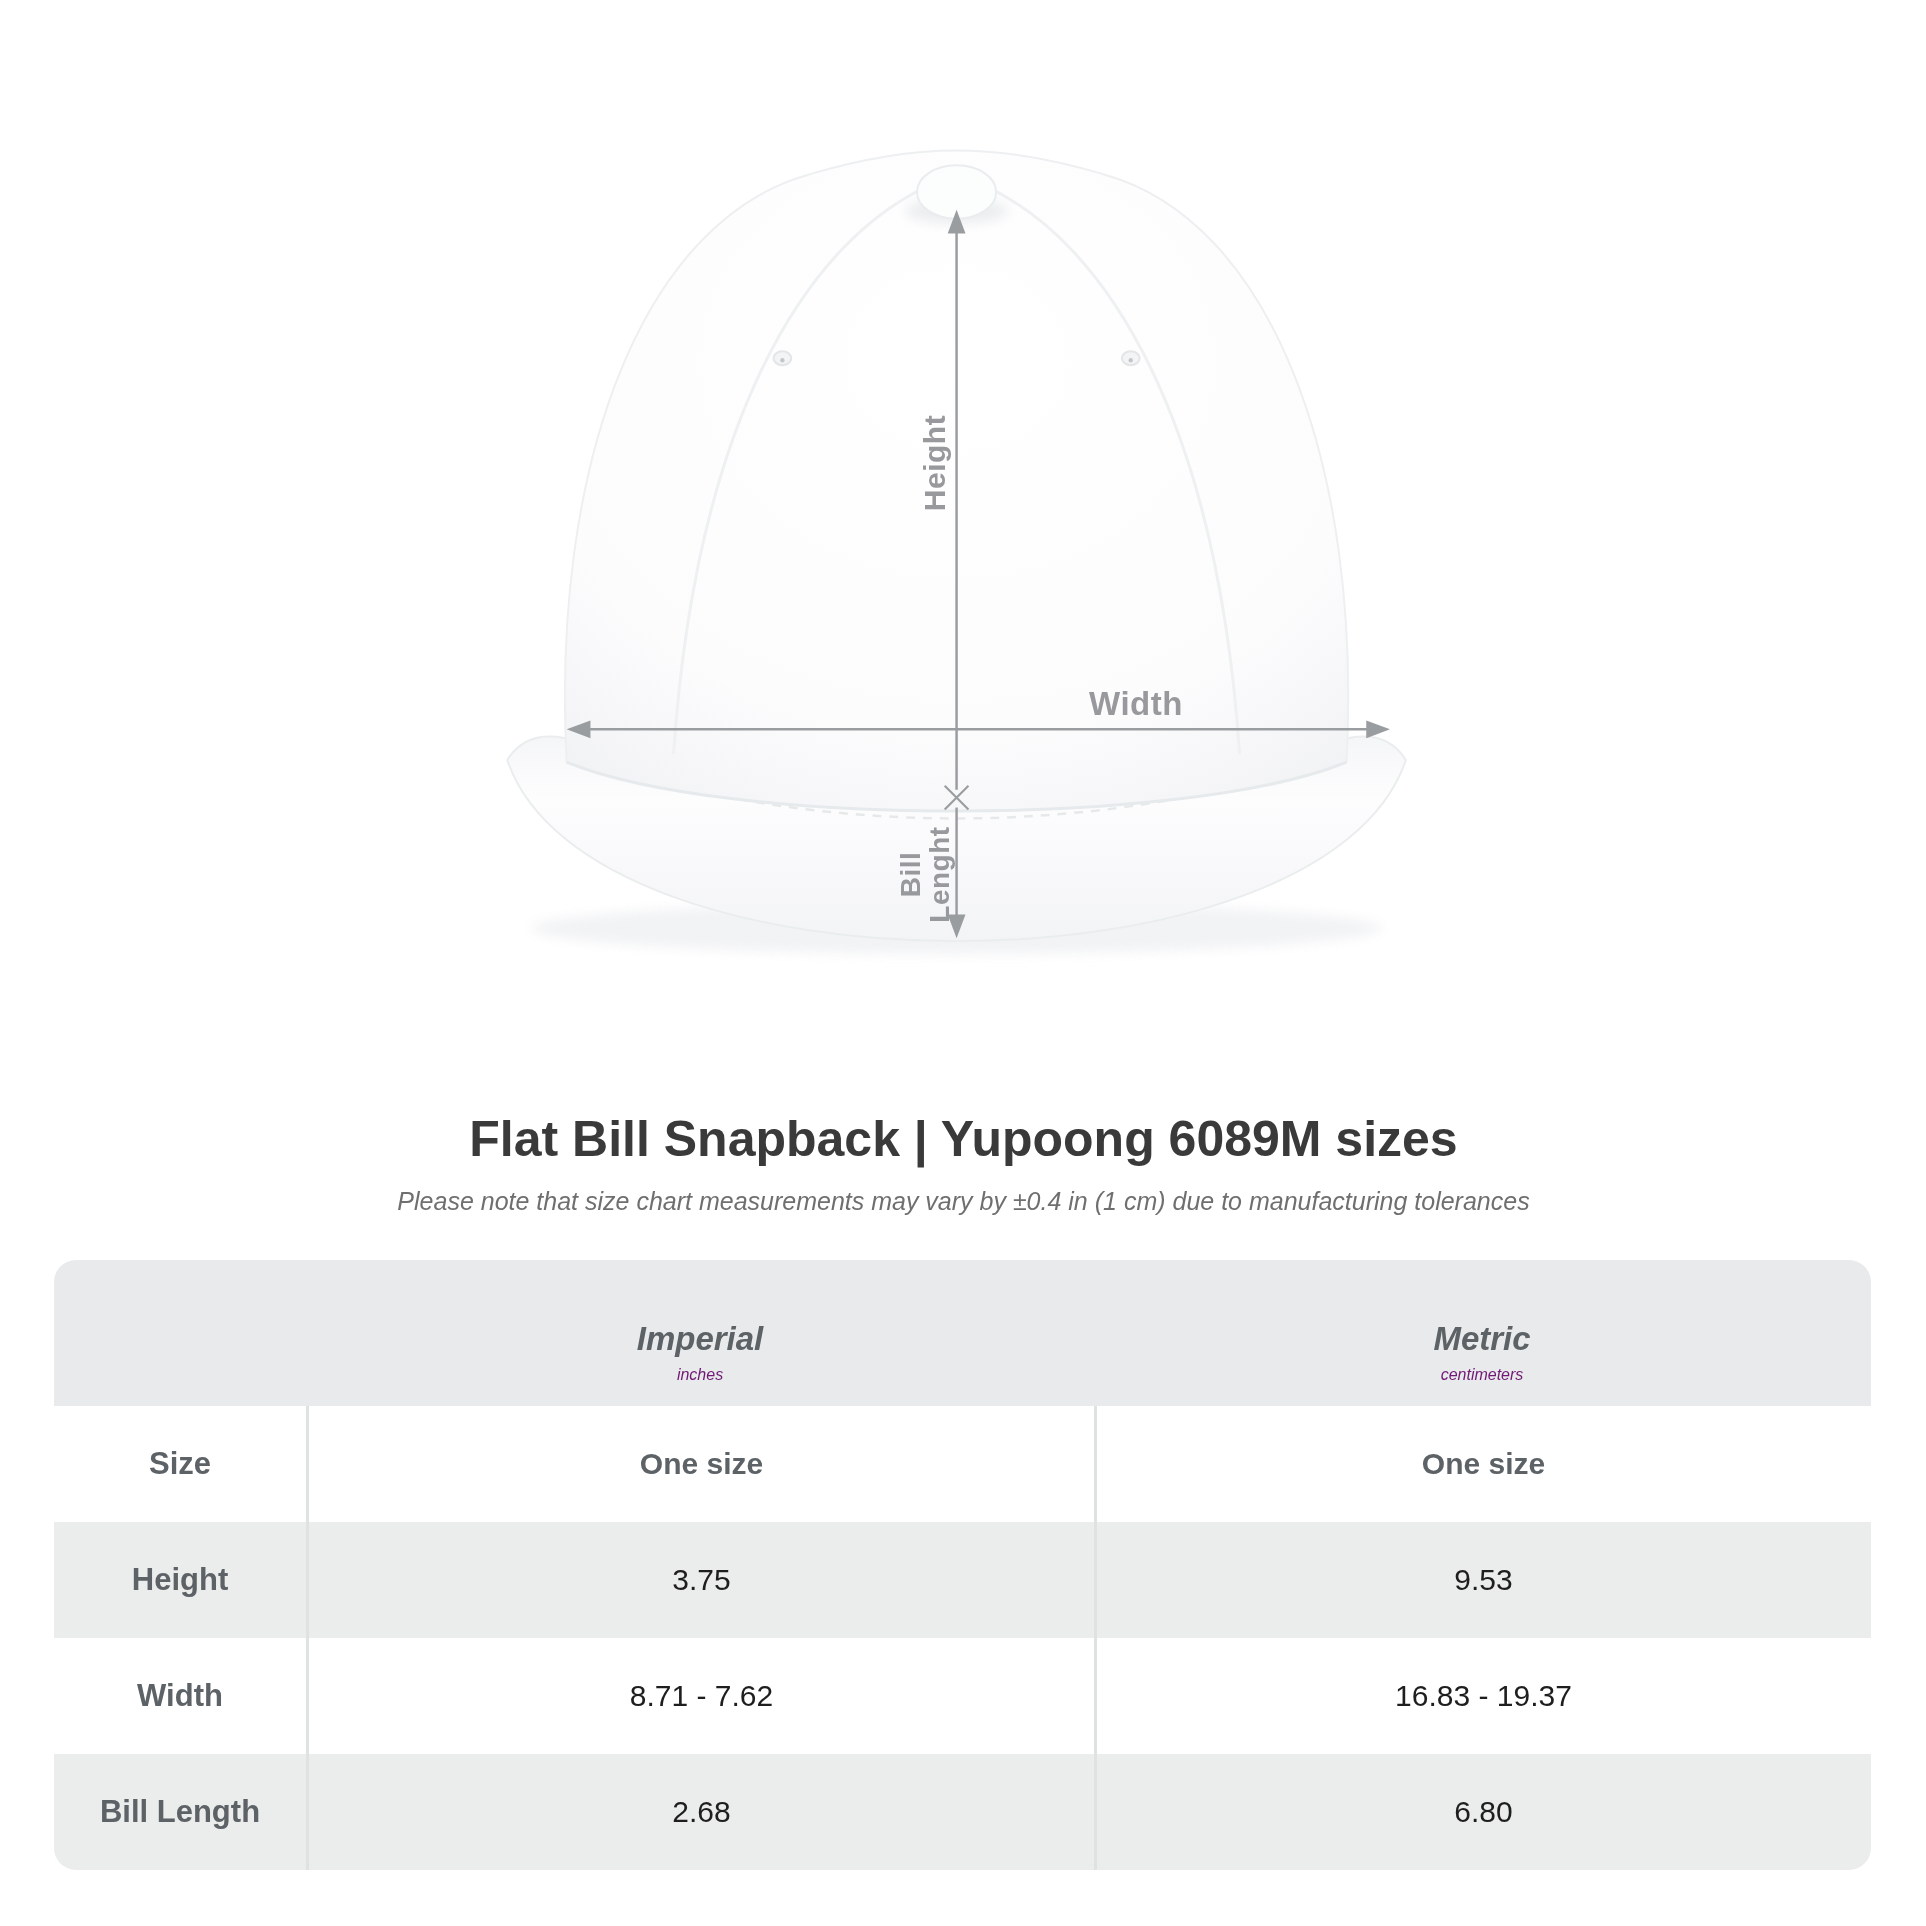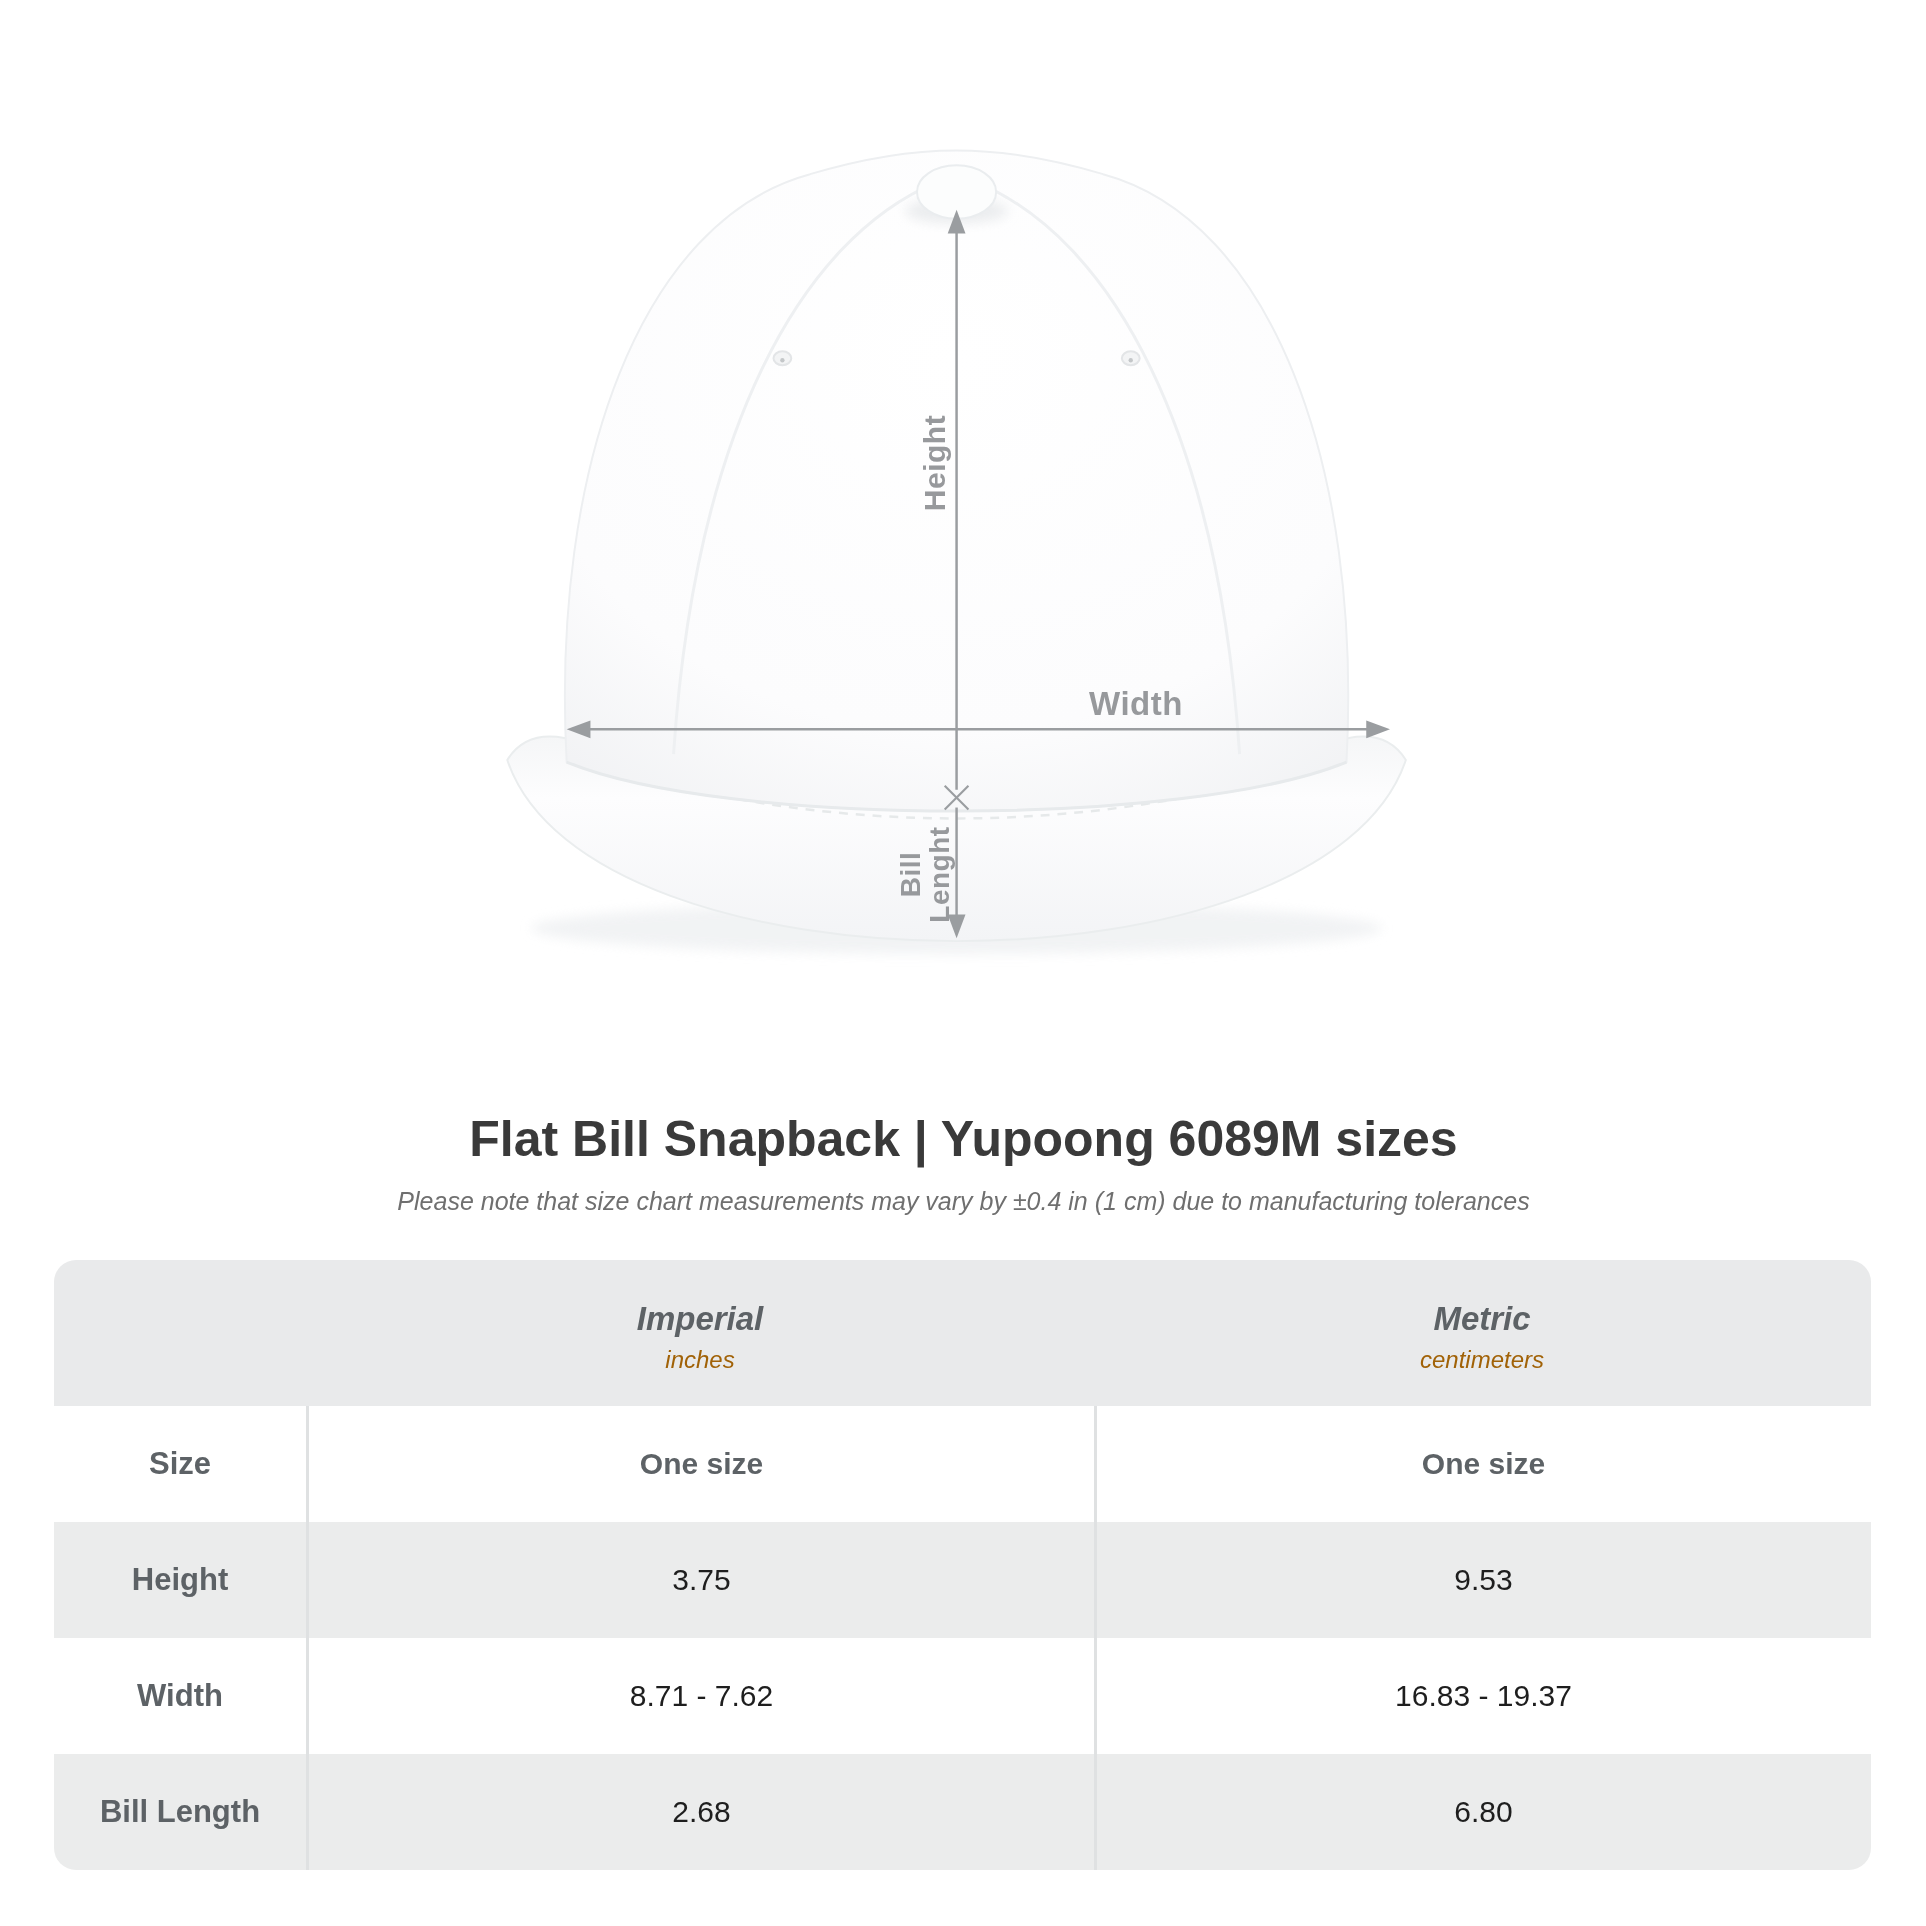--- a/index.html
+++ b/index.html
@@ -83,33 +83,33 @@
   }
   .thead {
     display: grid;
     grid-template-columns: 252px 788px 776px;
     height: 146px;
     background: #e9eaeb;
     border-radius: 22px 22px 0 0;
   }
   .th {
     text-align: center;
-    padding-top: 40px;
+    padding-top: 60px;
   }
   .col-title {
     font-size: 33px;
     font-weight: bold;
     font-style: italic;
     color: #5d6266;
   }
   .col-sub {
     margin-top: 8px;
-    font-size: 24px;
+    font-size: 16px;
     font-style: italic;
-    color: #a16207;
+    color: #701a75;
   }
   .tr {
     display: grid;
     grid-template-columns: 252px 788px 776px;
     height: 116px;
   }
   .tr.shaded { background: #ebecec; }
   .tr.last { border-radius: 0 0 22px 22px; }
   .td {
     display: flex;

